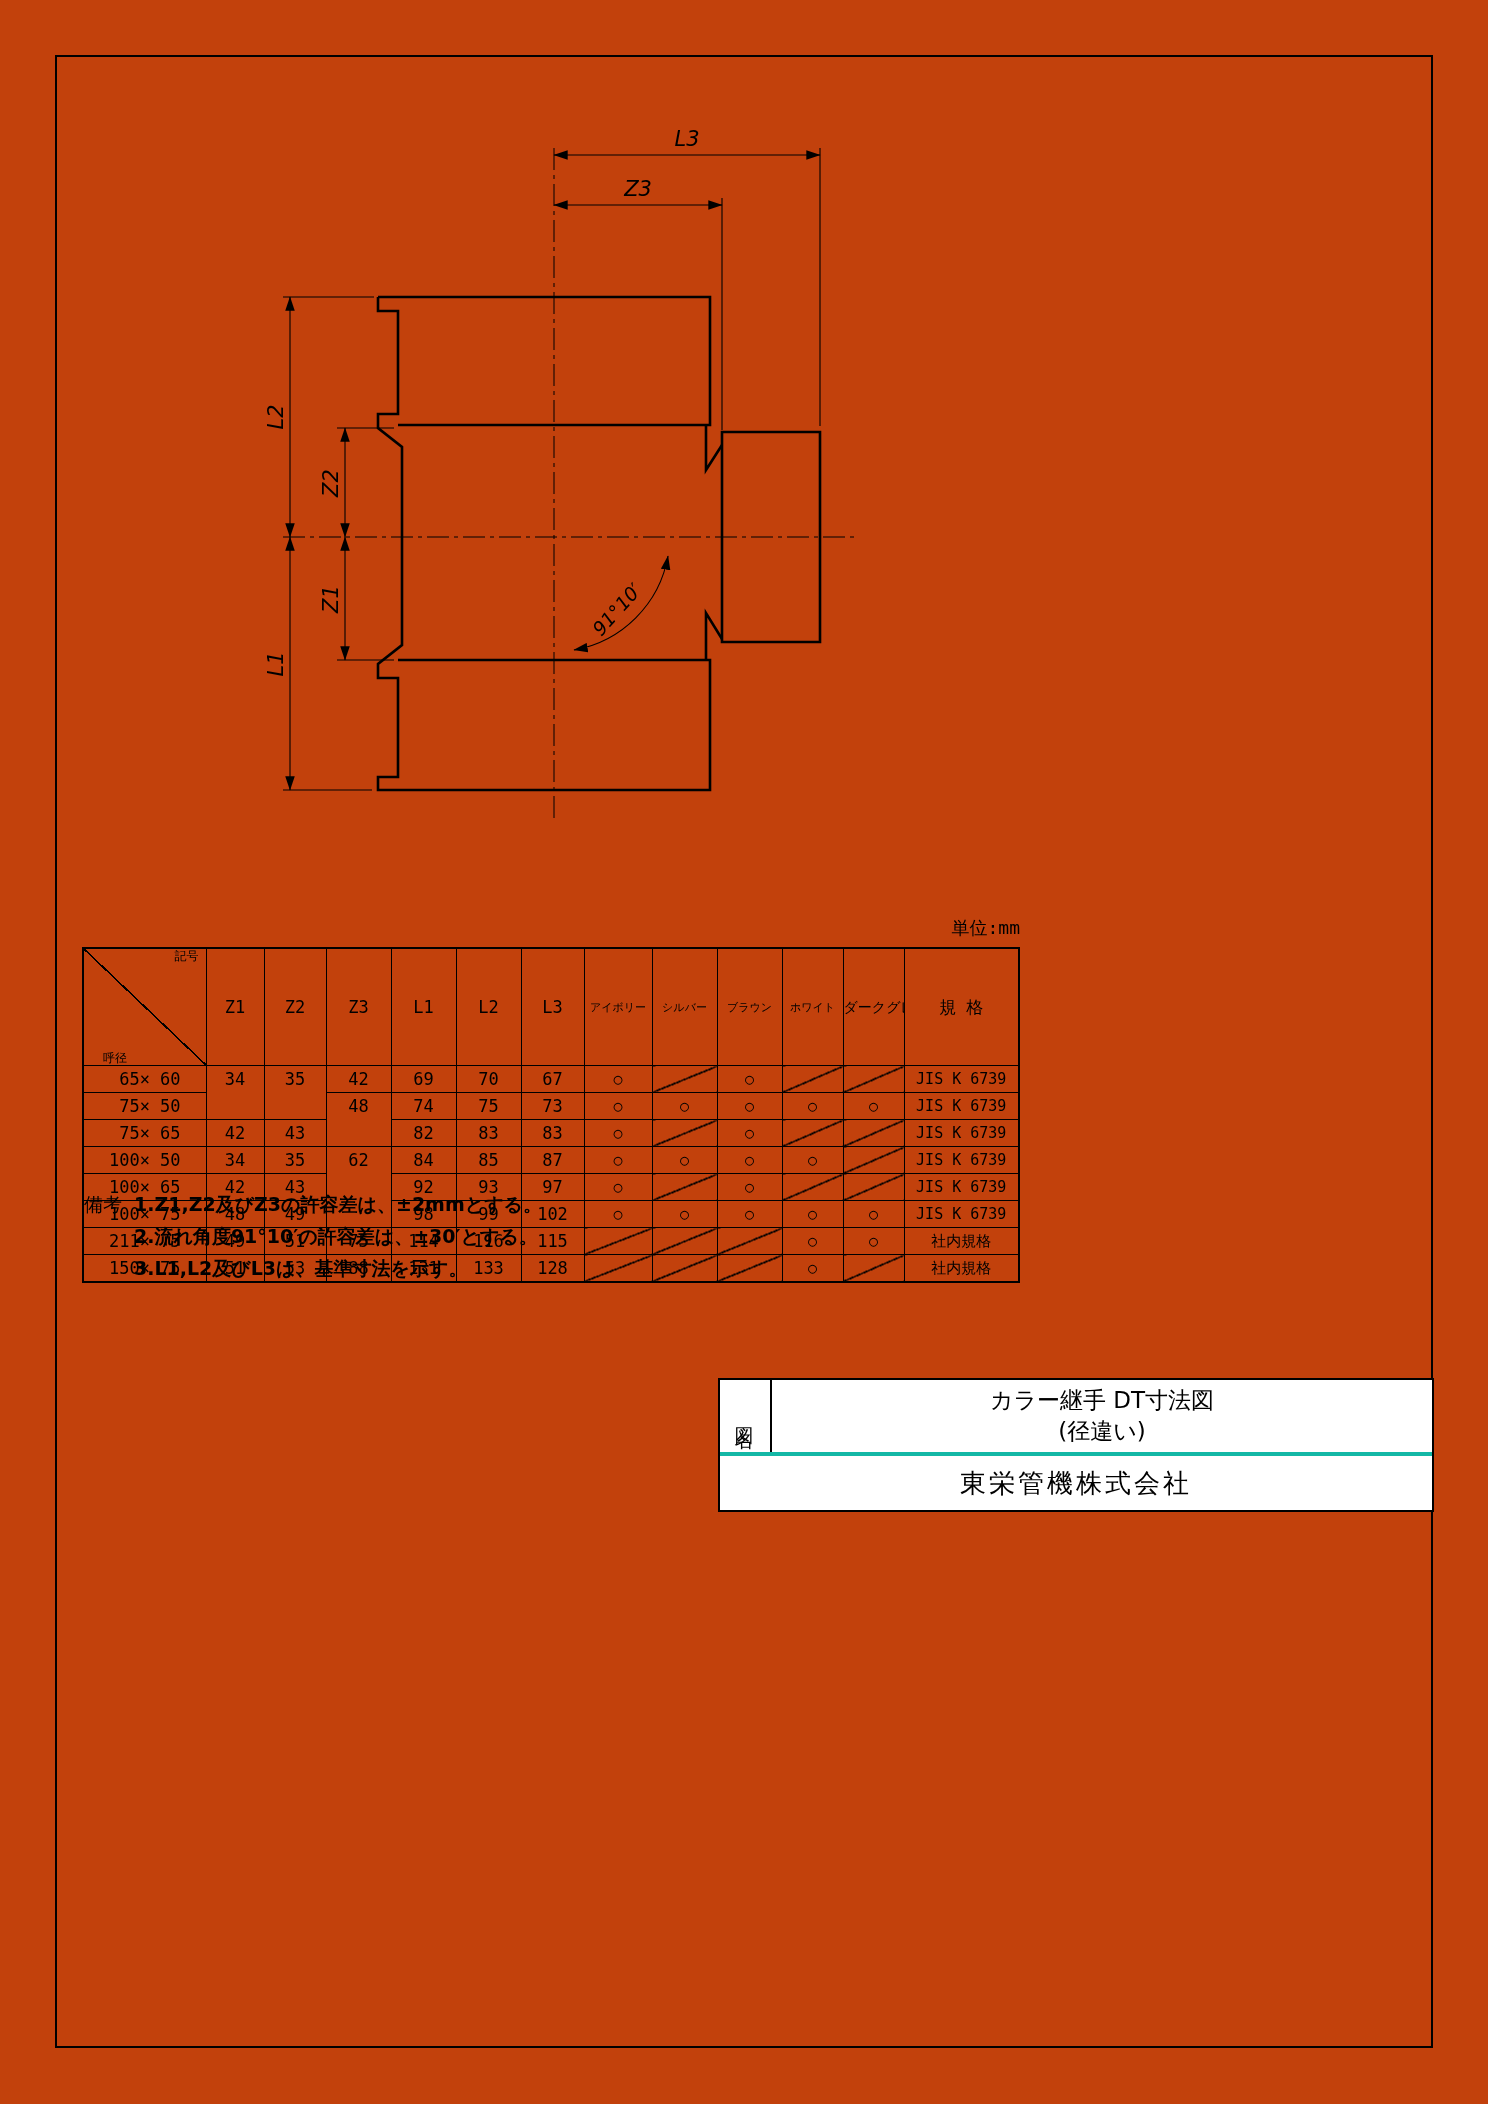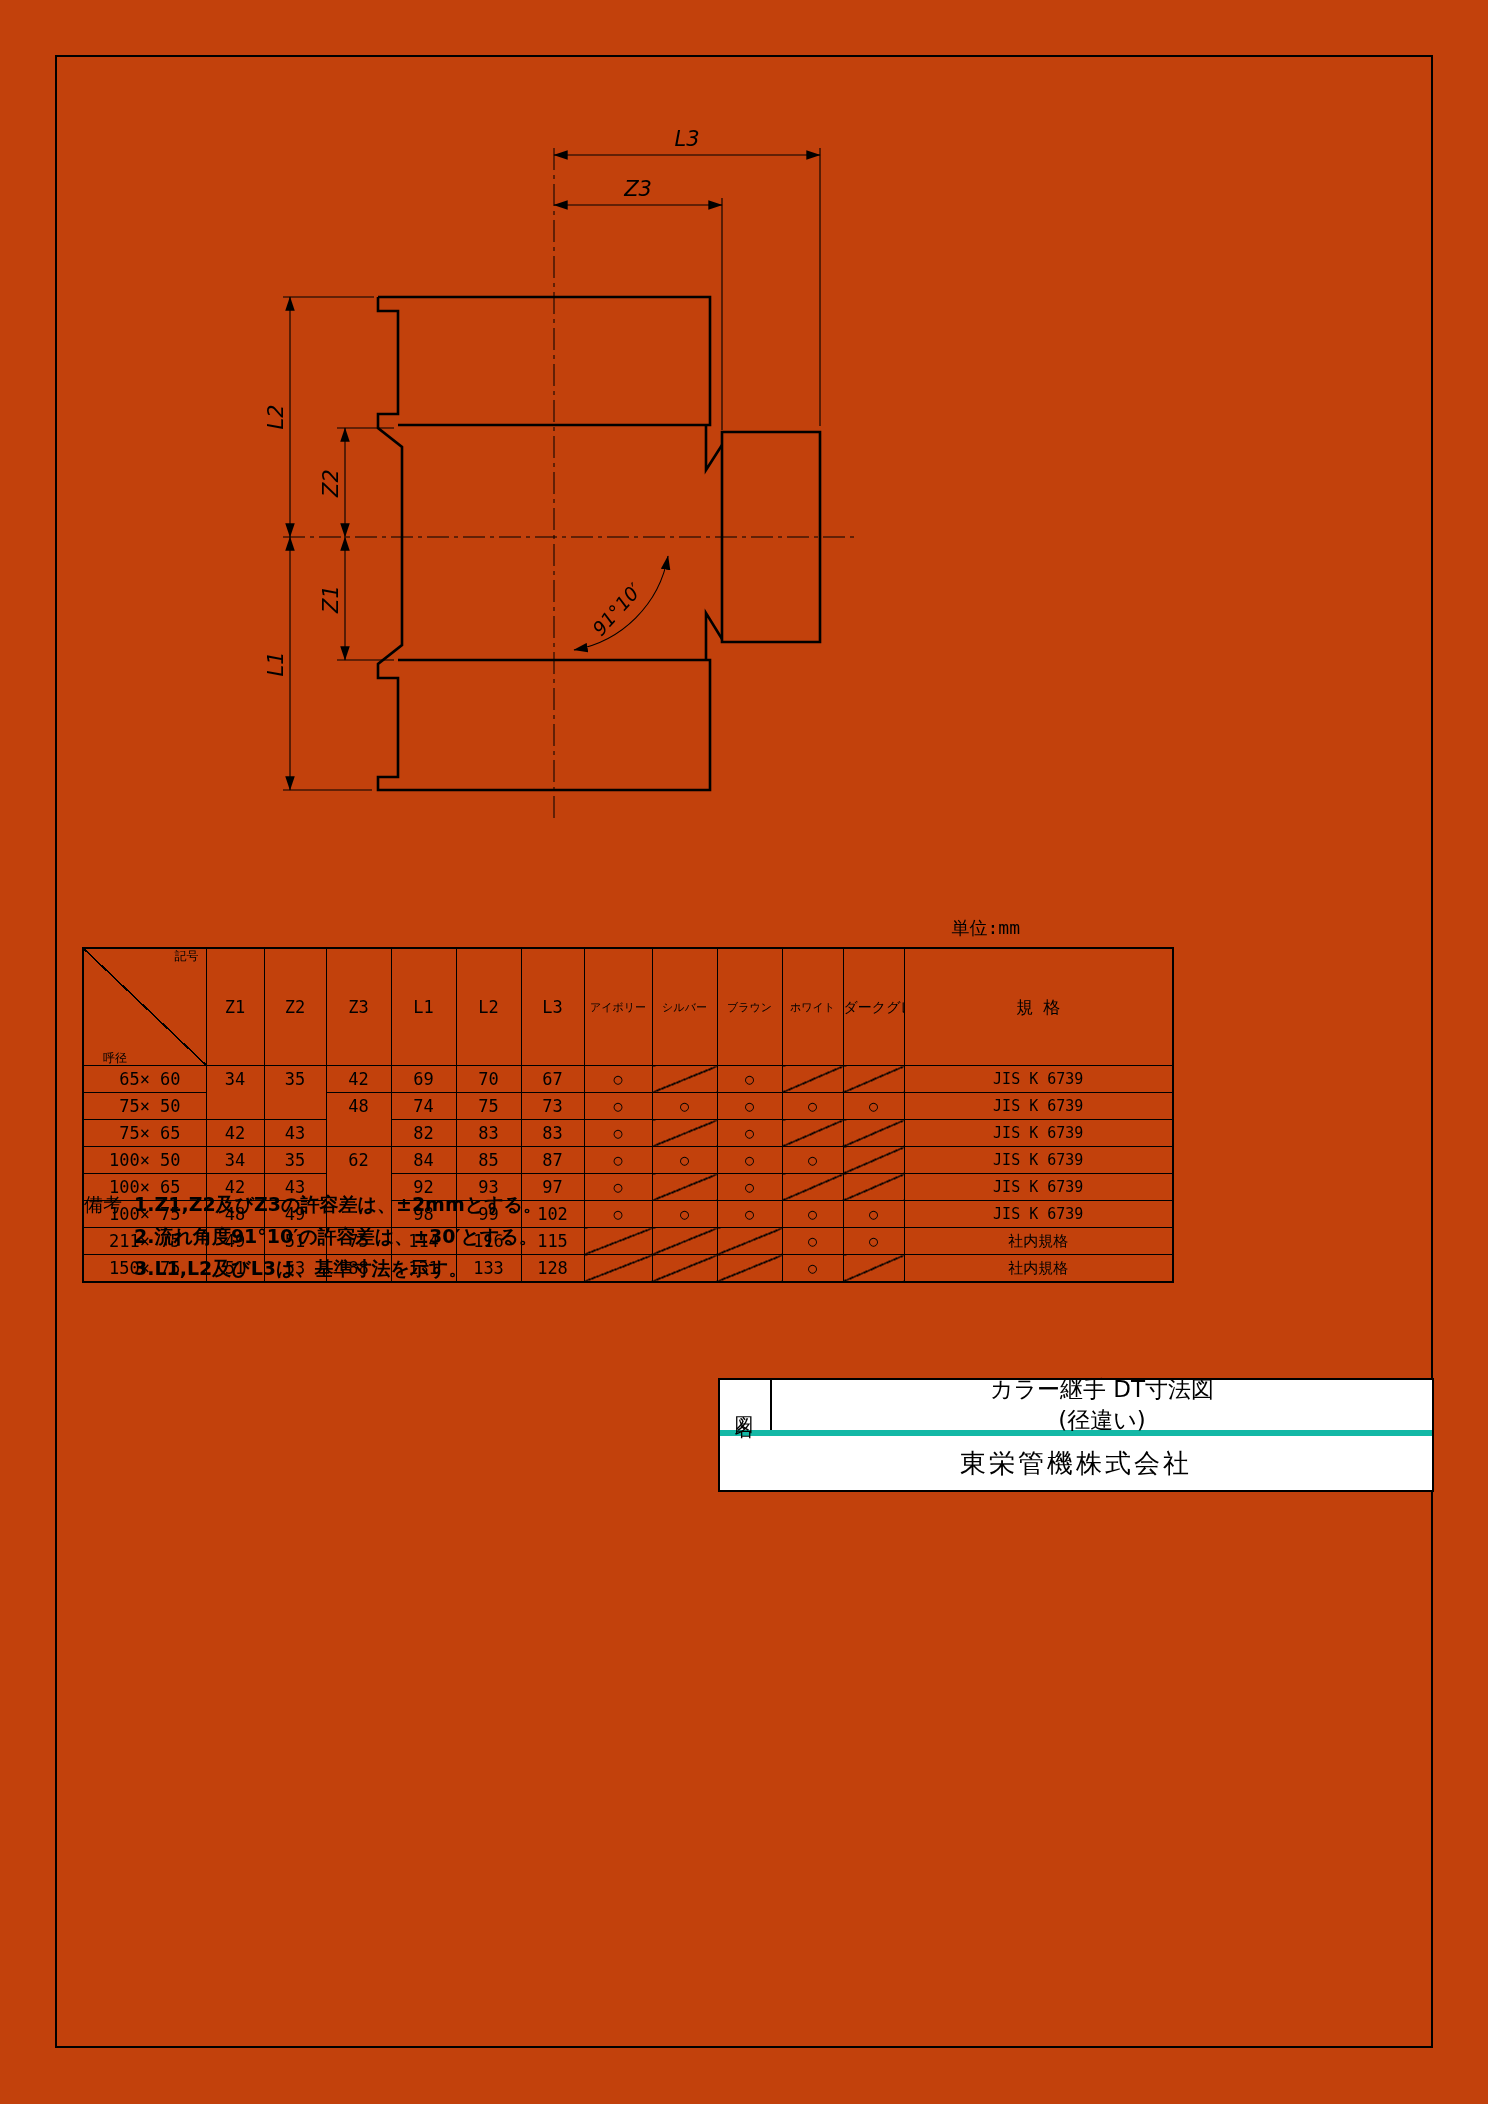--- a/index.html
+++ b/index.html
@@ -14,21 +14,21 @@
   .thin    { fill:none; stroke:#000; stroke-width:1.1; }
   .cl      { fill:none; stroke:#000; stroke-width:1; stroke-dasharray:22 5 4 5; }
   text.dim { font-family:"DejaVu Sans", sans-serif; font-style:italic; font-size:21px; fill:#000; }
   text.ang { font-family:"DejaVu Sans", sans-serif; font-style:italic; font-size:19px; fill:#000; }
 
   
   .unit { position:absolute; left:82px; top:916px; width:938px; text-align:right; font-size:18px;
           font-family:"DejaVu Sans Mono","DejaVu Sans",sans-serif; }
 
   
-  table.spec { position:absolute; left:82px; top:947px; width:1092px; border-collapse:collapse;
+  table.spec { position:absolute; left:82px; top:947px; width:938px; border-collapse:collapse;
                table-layout:fixed; border:2px solid #000;
                font-family:"DejaVu Sans Mono","DejaVu Sans",sans-serif; font-size:17px; }
   .spec th, .spec td { border:1px solid #000; text-align:center; padding:0; height:26px; line-height:26px;
                        overflow:hidden; white-space:pre; }
   .spec thead th { height:29px; line-height:29px; font-weight:normal; font-size:17px; }
   .spec th.color-h { font-size:11px; line-height:29px; }
   .spec th.color-h.narrow { font-size:14px;text-align:right; }
   .spec td.vtop { vertical-align:top; }
   .spec td.sizec { font-size:17px; }
   .spec td.avail { font-size:15px; }
@@ -42,21 +42,21 @@
               transparent calc(50% + 0.8px)); }
   th.diag .t { position:absolute; top:0px; right:7px; font-size:12px; line-height:14px; }
   th.diag .b { position:absolute; bottom:0px; left:7px; font-size:12px; line-height:14px;margin-left:12px; }
 
   
   .notes { position:absolute; left:84px; top:1192px; display:flex; gap:12px; font-size:19px; }
   .notes-items { display:flex; flex-direction:column; gap:6px;font-weight:bold; }
 
   
   .titleblock { position:absolute; left:718px; top:1378px; width:716px; border:2px solid #000; background:#fff; }
-  .tb-top { display:flex; height:56px; border-bottom:6px solid #14b8a6; }
+  .tb-top { display:flex; height:76px; border-bottom:4px solid #14b8a6; }
   .tb-label { width:52px; border-right:2px solid #000; display:flex; align-items:center; justify-content:center;
               font-size:19px; writing-mode:vertical-rl; text-orientation:upright; letter-spacing:4px; }
   .tb-title { flex:1; display:flex; flex-direction:column; align-items:center; justify-content:center;
               font-size:23px; line-height:1.35; }
   .tb-company { height:54px; display:flex; align-items:center; justify-content:center;
                 font-size:26px; letter-spacing:3px; }
 </style>
 </head>
 <body>
 

